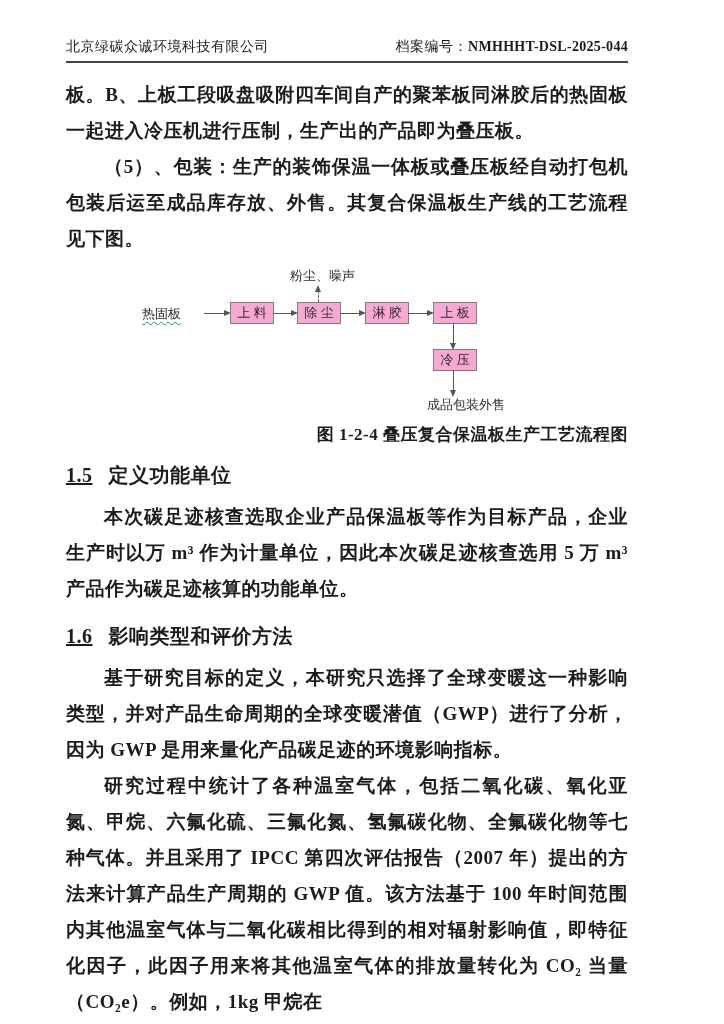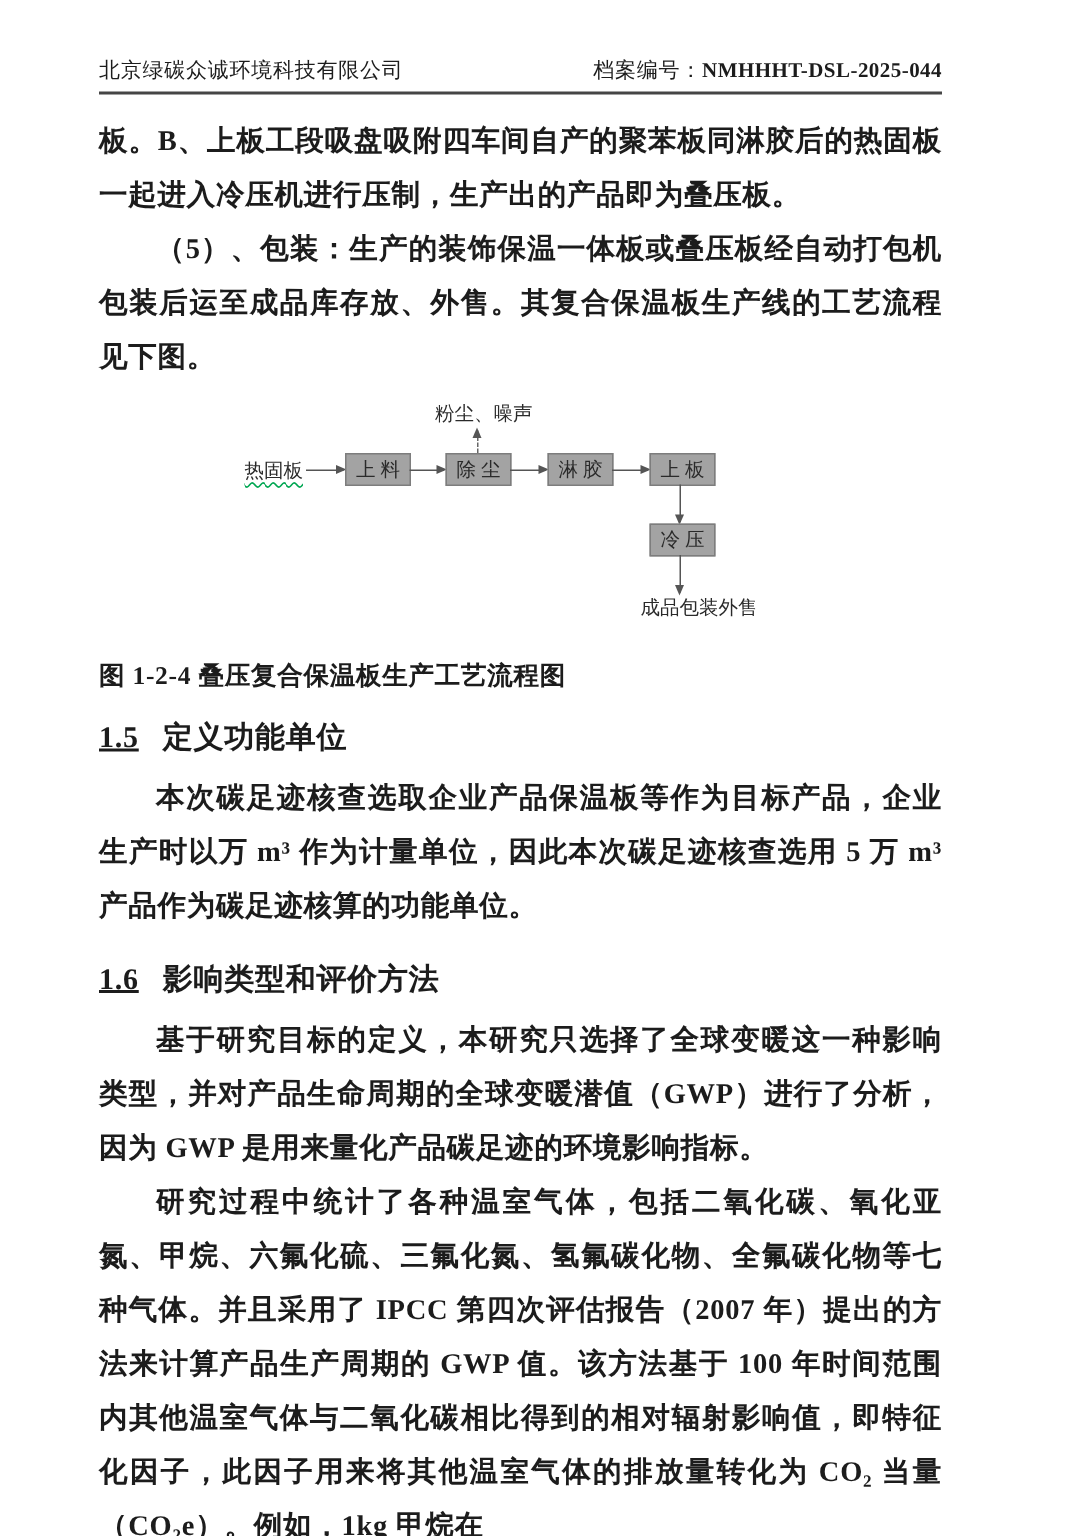--- a/index.html
+++ b/index.html
@@ -33,21 +33,21 @@
   .mt1 { margin-top:14px; }
 
   
   .diagram {
     position:relative; height:152px; margin-top:8px;
     font-size:13px; color:#2a2a2a;
   }
   .dg-label { position:absolute; white-space:nowrap; }
   .dg-box {
     position:absolute; width:42px; height:20px;
-    border:1px solid #7d7d7d; background:#a3a3a3;
+    border:1px solid #7d7d7d; background:#f9a8d4;
     display:flex; align-items:center; justify-content:center;
     white-space:nowrap; font-size:13px;
   }
   .harrow { position:absolute; height:0; border-top:1px solid #555; }
   .harrow .head {
     position:absolute; right:-2px; top:-4px; width:0; height:0;
     border-left:7px solid #555; border-top:3.5px solid transparent; border-bottom:3.5px solid transparent;
   }
   .varrow { position:absolute; width:0; border-left:1px solid #555; }
   .varrow .head-down {
@@ -59,22 +59,22 @@
     position:absolute; top:-2px; left:-4px; width:0; height:0;
     border-bottom:7px solid #555; border-left:3.5px solid transparent; border-right:3.5px solid transparent;
   }
   .wavy-green {
     text-decoration:underline wavy #00a651;
     text-decoration-thickness:1px;
     text-underline-offset:3px;
   }
 
   .fig-caption {
-    text-align:left; font-weight:bold; font-size:17px;
-    letter-spacing:0.5px; margin-top:22px;
+    text-align:right; font-weight:bold; font-size:17px;
+    letter-spacing:0.5px; margin-top:6px;
   }
 
   .sec-heading {
     font-size:20px; font-weight:bold; letter-spacing:0.5px;
     margin-top:16px; margin-bottom:10px;
   }
   .sec-heading .num { margin-right:16px; font-family:"Liberation Serif","DejaVu Serif",serif;text-decoration:underline; }
 </style>
 </head>
 <body>
@@ -89,21 +89,21 @@
   <p class="para mt1">板。B、上板工段吸盘吸附四车间自产的聚苯板同淋胶后的热固板一起进入冷压机进行压制，生产出的产品即为叠压板。</p>
   <p class="para indent">（5）、包装：生产的装饰保温一体板或叠压板经自动打包机包装后运至成品库存放、外售。其复合保温板生产线的工艺流程见下图。</p>
 
   <div class="diagram">
     <span class="dg-label" style="left:224px; top:2px;">粉尘、噪声</span>
 
     <span class="varrow dashed" style="left:252px; top:22px; height:15px;">
         <i class="head-up"></i>
       </span>
 
-    <span class="dg-label wavy-green" style="left:97px; top:40px;">热固板</span>
+    <span class="dg-label wavy-green" style="left:76px; top:40px;">热固板</span>
 
     <span class="harrow" style="left:138px; top:48px; width:25px;">
         <i class="head"></i>
       </span>
     <div class="dg-box" style="left:164px; top:37px;">上 料</div>
 
     <span class="harrow" style="left:207px; top:48px; width:23px;">
         <i class="head"></i>
       </span>
     <div class="dg-box" style="left:231px; top:37px;">除 尘</div>

